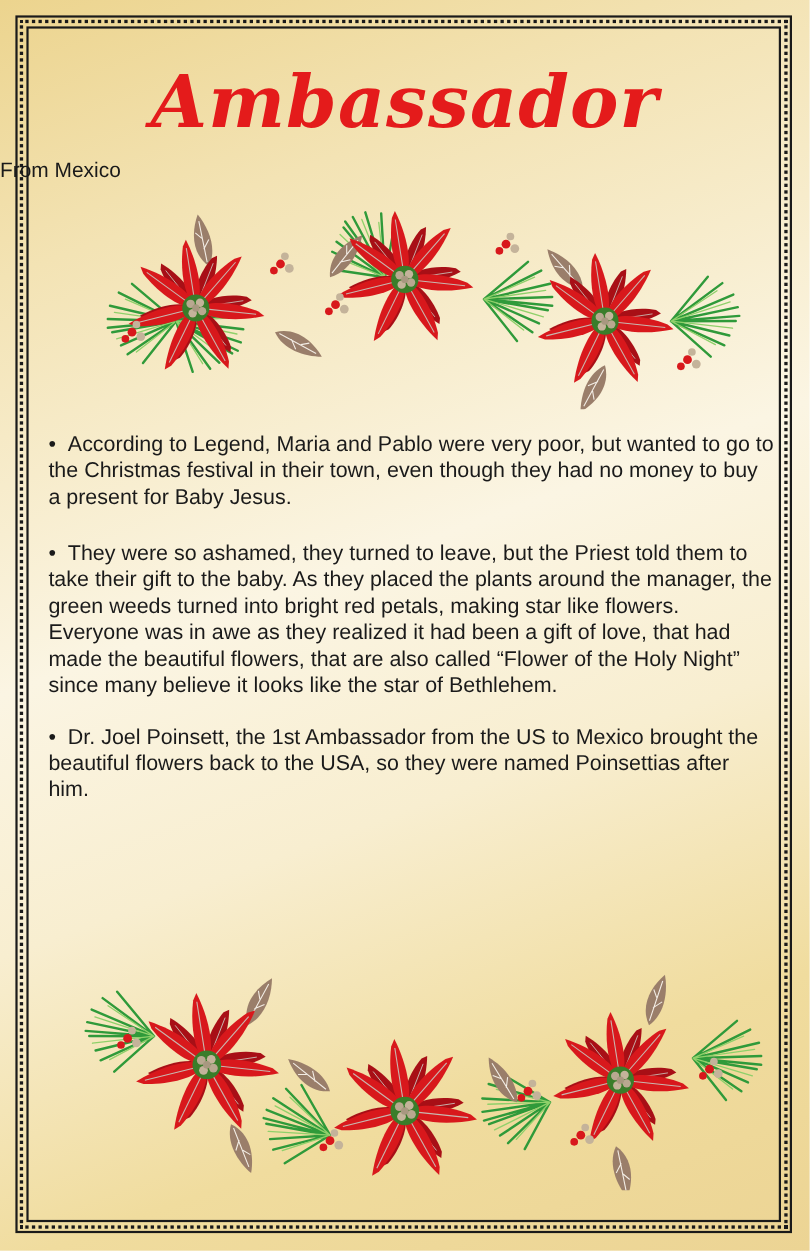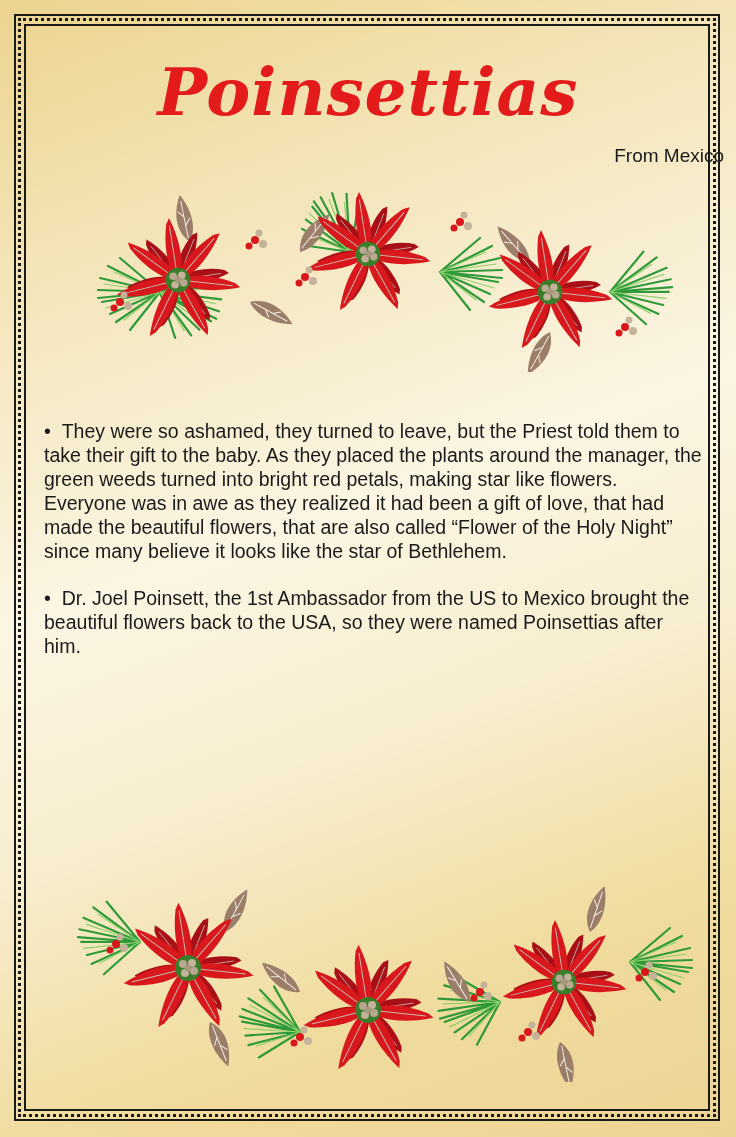--- a/index.html
+++ b/index.html
@@ -19,41 +19,41 @@
   .frame-inner {
     position: absolute; left: 24px; top: 24px; width: 686px; height: 1087px;
     border: 2px solid #1a1a1a; box-sizing: border-box;
   }
   .title {
     position: absolute; left: 0; width: 736px; top: 52px; text-align: center;
     font-family: "DejaVu Serif", serif; font-style: italic; font-weight: bold;
     font-size: 66px; color: #e41b1b; letter-spacing: 1px; line-height: 80px;
   }
   .subtitle {
-    position: absolute; left: 0; width: 724px; top: 145px; text-align: right;
+    position: absolute; left: 0; width: 724px; top: 145px; text-align: left;
     font-size: 19px; color: #1a1a1a;
   }
   .garland { position: absolute; left: 50px; width: 650px; }
   .garland-top { top: 182px; height: 190px; }
   .garland-bottom { top: 882px; height: 200px; }
   .body-text {
     position: absolute; left: 44px; width: 660px; top: 392px;
     font-size: 19.5px; line-height: 24px; color: #1a1a1a;
   }
   .para { margin: 0 0 23px 0; }
   .para.p3 { margin-top: 27px; }
 </style>
 </head>
 <body>
 
 <div class="frame-outer"></div>
 <div class="frame-dots"></div>
 <div class="frame-inner"></div>
 
-<div class="title">Poinsettias</div>
+<div class="title">Ambassador</div>
 <div class="subtitle">From Mexico</div>
 
 <svg class="garland garland-top" viewBox="0 0 650 190">
   <defs>
     <g id="pine">
       <path d="M0 0 L-60 -14 M0 0 L-62 -2 M0 0 L-58 10 M0 0 L-50 22 M0 0 L-52 -26 M0 0 L-40 -34 M0 0 L-44 30 M0 0 L-30 38 M0 0 L-62 6" stroke="#2f9a3a" stroke-width="2.2" fill="none" stroke-linecap="round"></path>
       <path d="M0 0 L-56 -8 M0 0 L-54 16 M0 0 L-46 -20 M0 0 L-36 28" stroke="#8fd06a" stroke-width="1.2" fill="none" stroke-linecap="round"></path>
     </g>
     <g id="leaf">
       <path d="M0 0 C 10 -14, 6 -34, -2 -48 C -10 -34, -14 -14, 0 0 Z" fill="#9a7e6a"></path>
@@ -109,20 +109,21 @@
   <use href="#flower" transform="translate(318,72) scale(0.95)"></use>
   <use href="#flower" transform="translate(500,110) scale(0.95)"></use>
   <use href="#berries" transform="translate(70,120)"></use>
   <use href="#berries" transform="translate(205,58)"></use>
   <use href="#berries" transform="translate(255,95)"></use>
   <use href="#berries" transform="translate(410,40)"></use>
   <use href="#berries" transform="translate(575,145)"></use>
 </svg>
 
 <div class="body-text">
+  <p class="para p1"><span>•</span>&nbsp;&nbsp;<span>According to Legend, Maria and Pablo were very poor, but wanted to go to the Christmas festival in their town, even though they had no money to buy a present for Baby Jesus.</span></p>
   <p class="para p3"><span>•</span>&nbsp;&nbsp;<span>They were so ashamed, they turned to leave, but the Priest told them to take their gift to the baby. As they placed the plants around the manager, the green weeds turned into bright red petals, making  star like flowers.  Everyone was in awe as they realized it had been a gift of love, that had made the beautiful flowers, that are also called  “Flower of the Holy Night” since many believe it looks like the star of Bethlehem.</span></p>
   <p class="para p4"><span>•</span>&nbsp;&nbsp;<span>Dr. Joel Poinsett, the 1st Ambassador from the US  to Mexico brought the beautiful flowers back to the USA, so they were named Poinsettias after him.</span></p>
 </div>
 
 <svg class="garland garland-bottom" viewBox="0 0 650 200">
   <use href="#pine" transform="translate(90,60) rotate(10)"></use>
   <use href="#pine" transform="translate(250,150) rotate(20)"></use>
   <use href="#pine" transform="translate(450,120) rotate(-10)"></use>
   <use href="#pine" transform="translate(580,80) scale(-1,1)"></use>
   <use href="#leaf" transform="translate(175,50) rotate(30)"></use>

